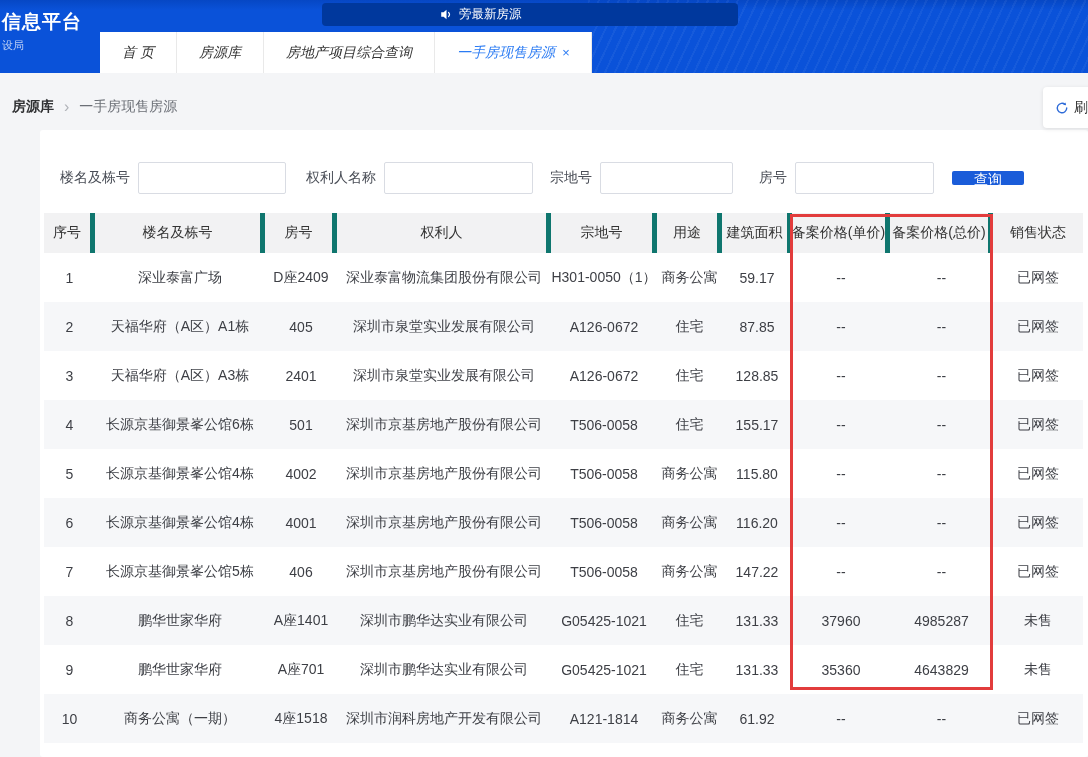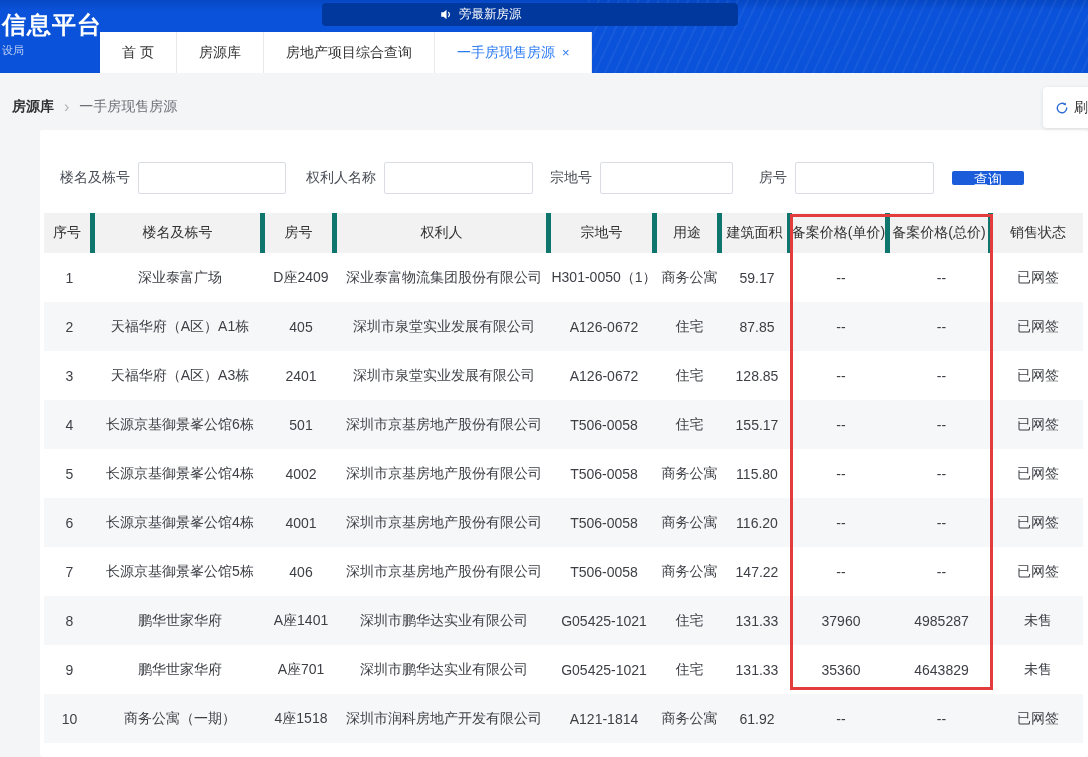--- a/index.html
+++ b/index.html
@@ -6,30 +6,30 @@
   html,body { background:#e9eaed; }
   body { font-family:"Liberation Sans","DejaVu Sans",sans-serif; }
   .page { position:relative; width:1088px; height:757px; background:#f4f5f7; overflow:hidden; margin:0 auto; }
 
   
   .hdr { position:absolute; left:0; top:0; width:100%; height:73px;
          background:linear-gradient(180deg,#0647c4 0,#0a52d9 14%,#0a52d9 100%); }
   .hdr::after { content:""; position:absolute; right:0; top:0; width:46%; height:100%;
          background:repeating-linear-gradient(115deg, rgba(255,255,255,.05) 0 2px, rgba(255,255,255,0) 2px 9px); }
   .logo { position:absolute; left:2px; top:12px; color:#fff; z-index:2; }
-  .logo-title { font-size:24px; font-weight:bold; letter-spacing:1px; line-height:1.1;text-align:right; }
+  .logo-title { font-size:19px; font-weight:bold; letter-spacing:1px; line-height:1.1;text-align:right; }
   .logo-sub { font-size:11px; color:#bfd0f4; margin-top:5px; }
   .marquee { position:absolute; left:322px; top:3px; width:416px; height:23px; background:#00389d;
              border-radius:4px; display:flex; align-items:center; padding-left:118px; z-index:2;
              color:#fff; font-size:12.5px; }
   .marquee .spk { display:inline-flex; margin-right:6px; }
   .tabs { position:absolute; left:100px; top:32px; height:41px; display:flex; z-index:3; }
   .tab { height:41px; background:#fff; border:none; border-right:1px solid #e9e9e9; padding:0 22px;
          font-size:14px; color:#333; display:flex; align-items:center; gap:7px; cursor:pointer;
-         font-family:inherit; white-space:nowrap; }
+         font-family:inherit; white-space:nowrap;font-style:italic; }
   .tab.active { color:#2b7bf3; }
   .tab-close { font-size:13px; color:#2b7bf3; line-height:1; }
 
   
   .crumb-row { position:absolute; left:12px; top:98px; display:flex; align-items:center; gap:10px;
                font-size:14px; z-index:2; }
   .crumb-parent { color:#303133; font-weight:bold; cursor:pointer; }
   .crumb-sep { color:#b0b3b8; font-size:16px; }
   .crumb-cur { color:#6b6f76; }
 

